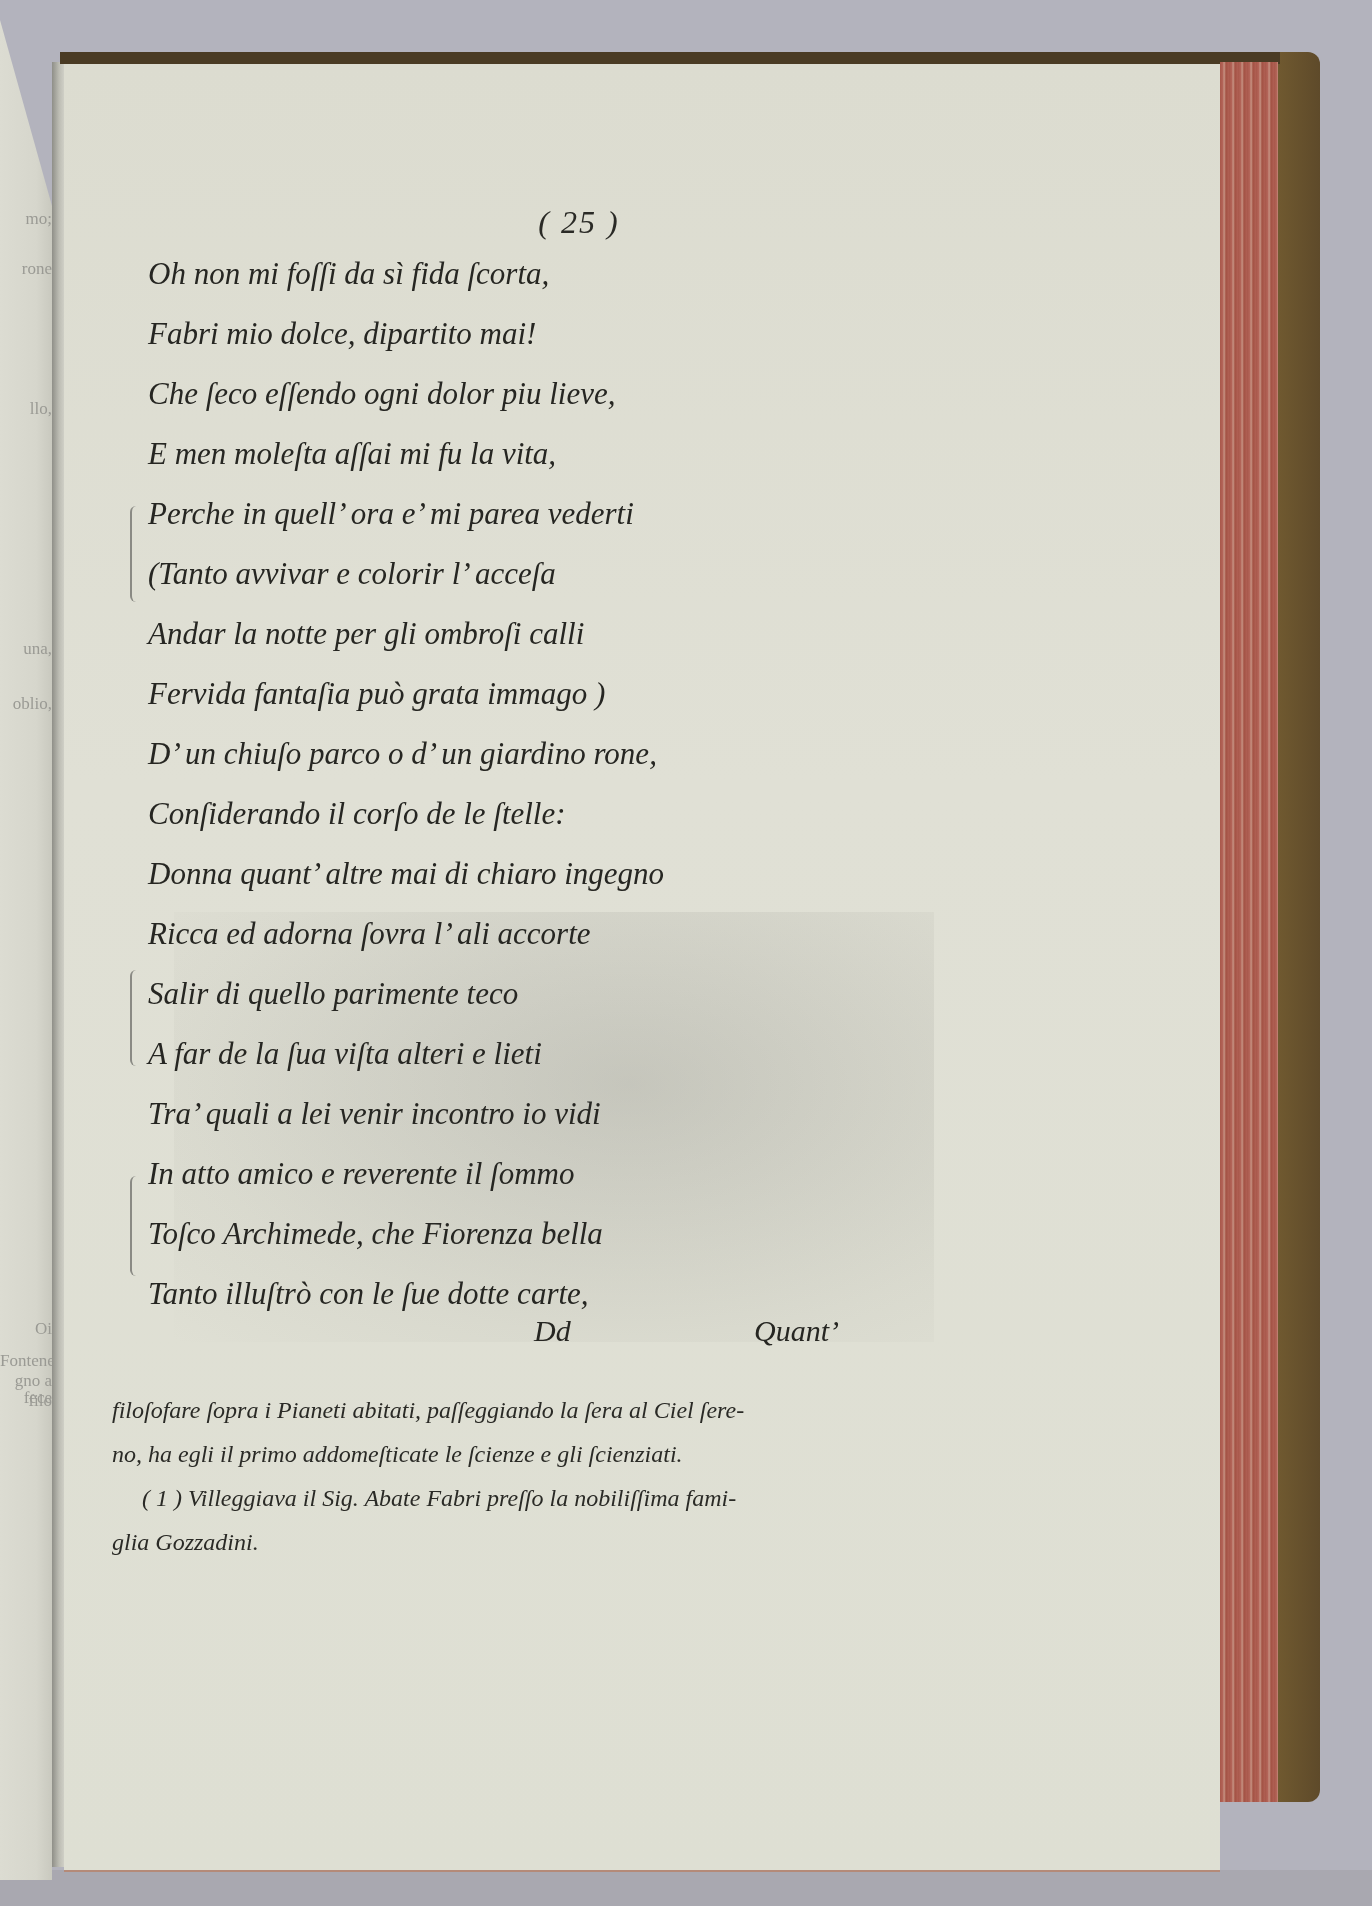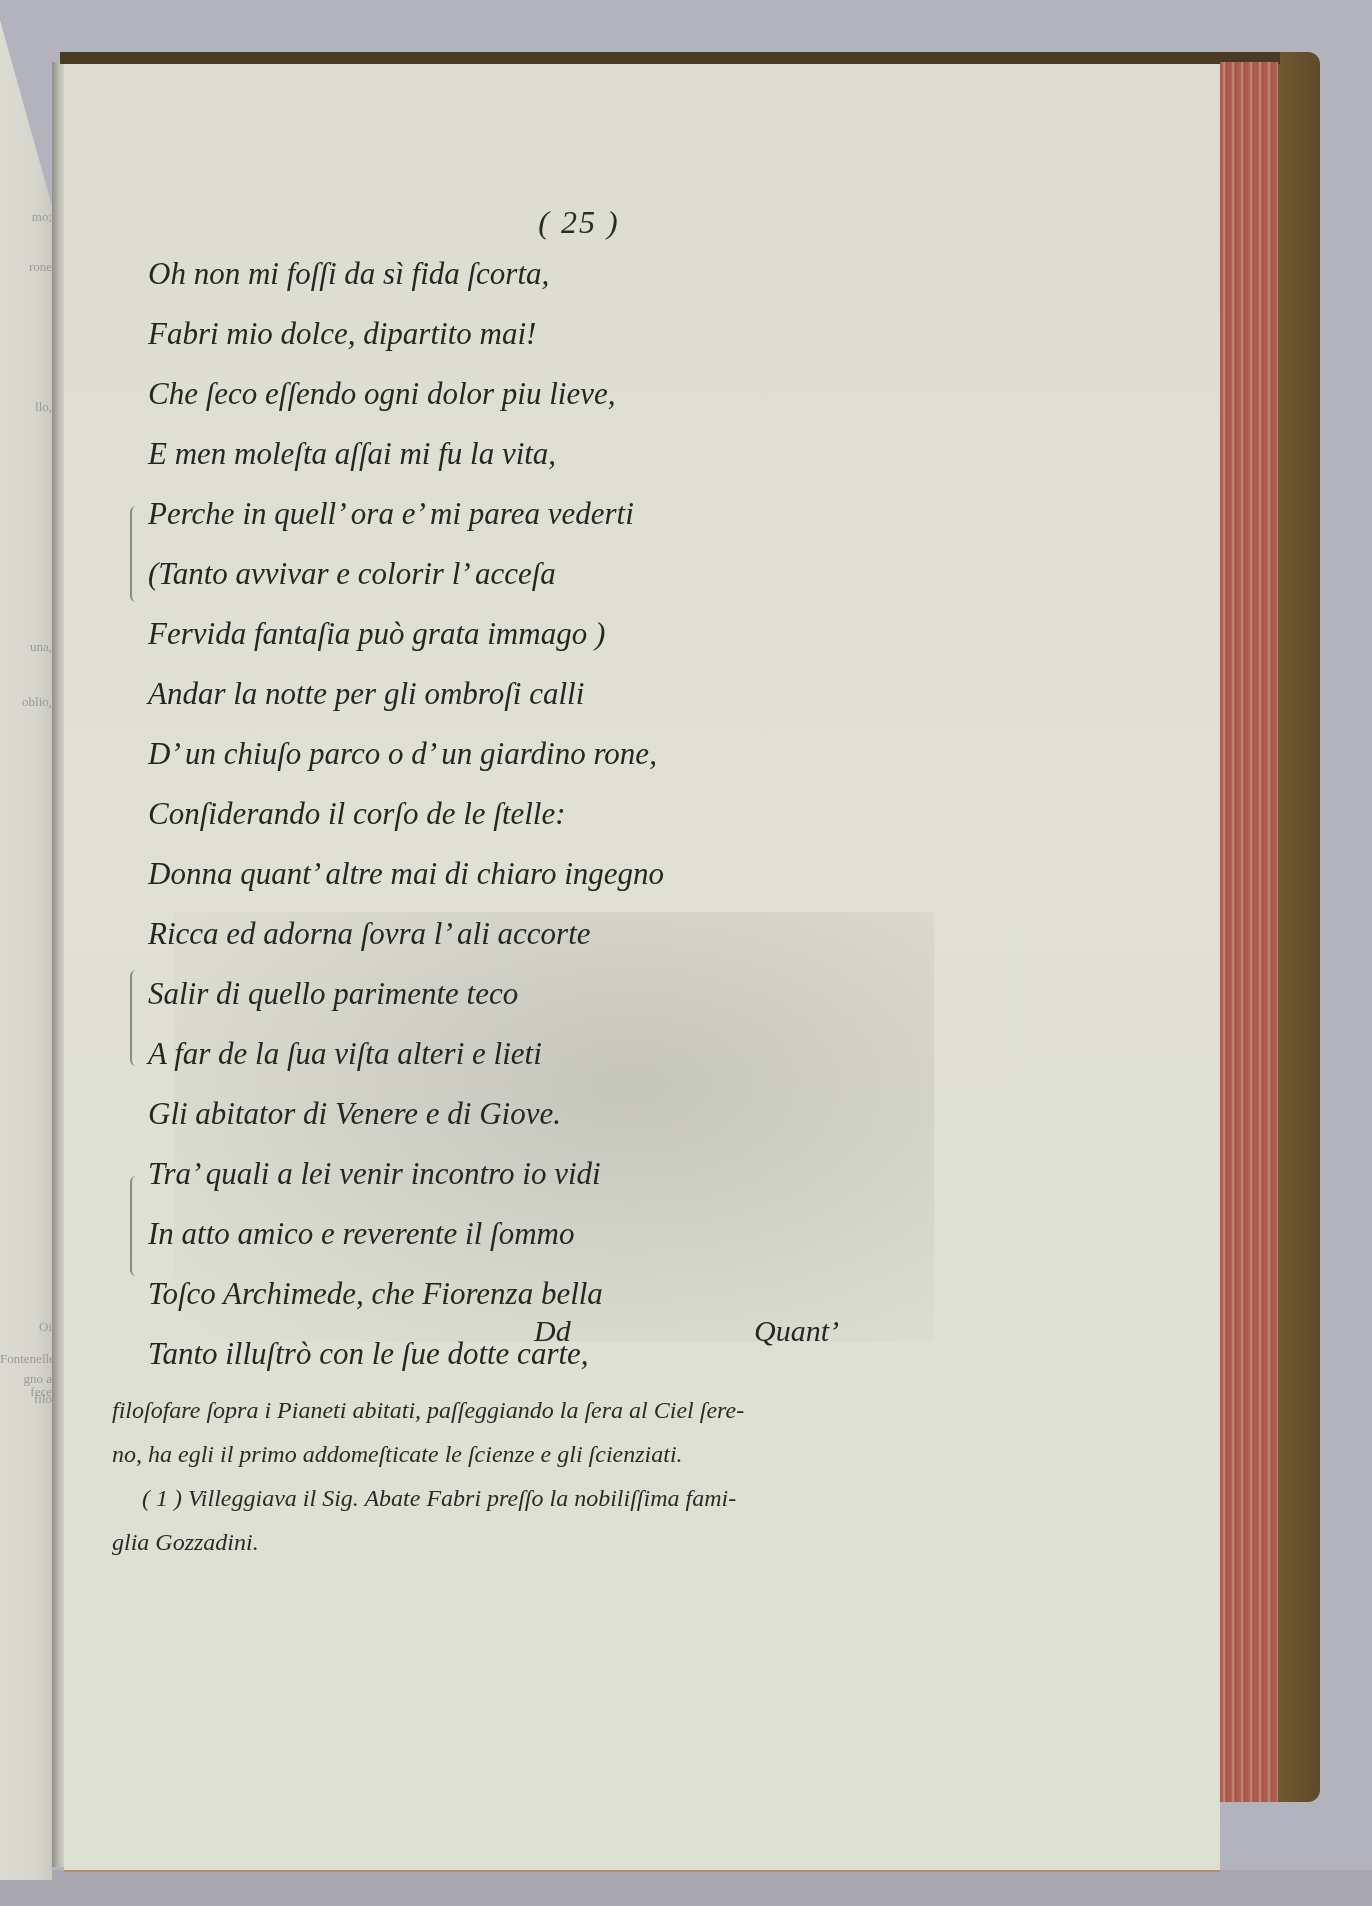--- a/index.html
+++ b/index.html
@@ -16,21 +16,21 @@
     .left-page {
       position: absolute; left: 0; top: 20px; width: 52px; height: 1860px;
       background: linear-gradient(90deg, #dcdcd2 0%, #d6d6cc 70%, #c9c9bf 100%);
       clip-path: polygon(0 0, 100% 10%, 100% 100%, 0 100%);
     }
     .gutter {
       position: absolute; left: 52px; top: 62px; width: 12px; height: 1805px;
       background: linear-gradient(90deg, #8f8f88, #bdbdb4 60%, #cfcfc6);
     }
     .ghost-left {
-      position: absolute; left: 0; width: 52px; color: #9a9a94; font-size: 13px;
+      position: absolute; left: 0; width: 52px; color: #9a9a94; font-size: 17px;
       text-align: right; line-height: 1;
     }
     
     .cover {
       position: absolute; left: 1210px; top: 52px; width: 110px; height: 1750px;
       background: linear-gradient(90deg, #6e5630, #7a6233 40%, #5e4a2a);
       border-radius: 0 12px 12px 0;
     }
     .cover-top {
       position: absolute; left: 60px; top: 52px; width: 1220px; height: 12px;
@@ -107,29 +107,28 @@
   <div class="bracket" style="top:906px;height:96px"></div>
   <div class="bracket" style="top:1112px;height:100px"></div>
 
   <ul class="verse">
     <li>Oh non mi foſſi da sì fida ſcorta,</li>
     <li>Fabri mio dolce, dipartito mai!</li>
     <li>Che ſeco eſſendo ogni dolor piu lieve,</li>
     <li>E men moleſta aſſai mi fu la vita,</li>
     <li>Perche in quell’ ora e’ mi parea vederti</li>
     <li>(Tanto avvivar e colorir l’ acceſa</li>
+    <li>Andar la notte per gli ombroſi calli</li>
     <li>Fervida fantaſia può grata immago )</li>
-    <li>Andar la notte per gli ombroſi calli</li>
     <li>D’ un chiuſo parco o d’ un giardino rone,</li>
     <li>Conſiderando il corſo de le ſtelle:</li>
     <li>Donna quant’ altre mai di chiaro ingegno</li>
     <li>Ricca ed adorna ſovra l’ ali accorte</li>
     <li>Salir di quello parimente teco</li>
     <li>A far de la ſua viſta alteri e lieti</li>
-    <li>Gli abitator di Venere e di Giove.</li>
     <li>Tra’ quali a lei venir incontro io vidi</li>
     <li>In atto amico e reverente il ſommo</li>
     <li>Toſco Archimede, che Fiorenza bella</li>
     <li>Tanto illuſtrò con le ſue dotte carte,</li>
   </ul>
 
   <div class="catch" style="left:470px">Dd</div>
   <div class="catch" style="left:690px">Quant’</div>
 
   <div class="notes">

